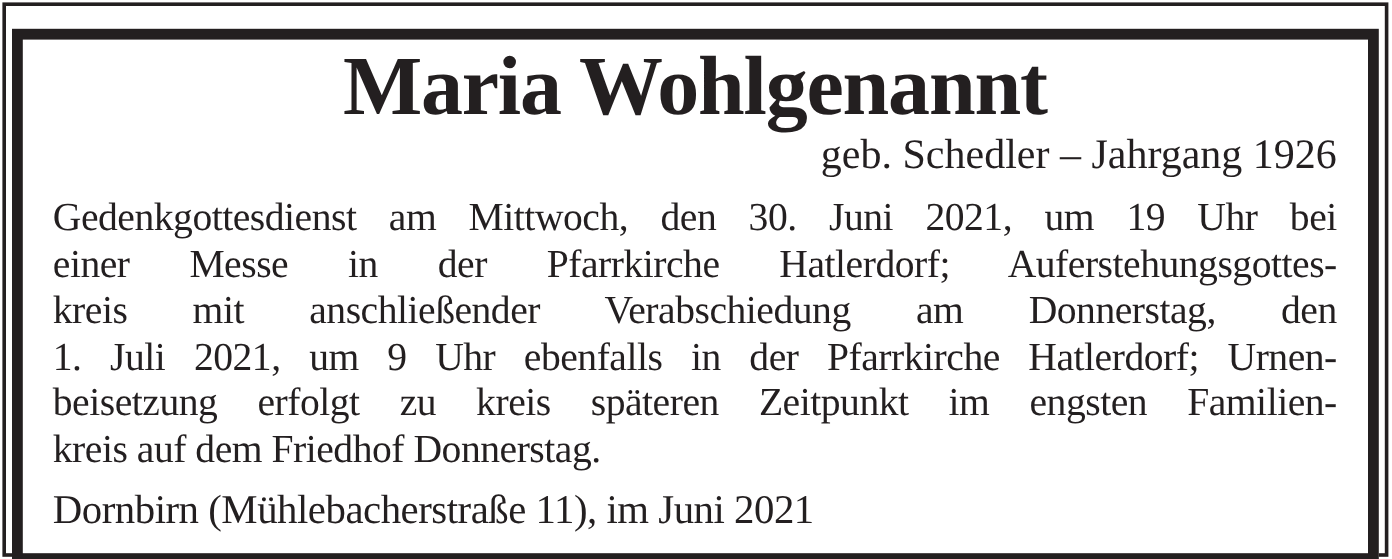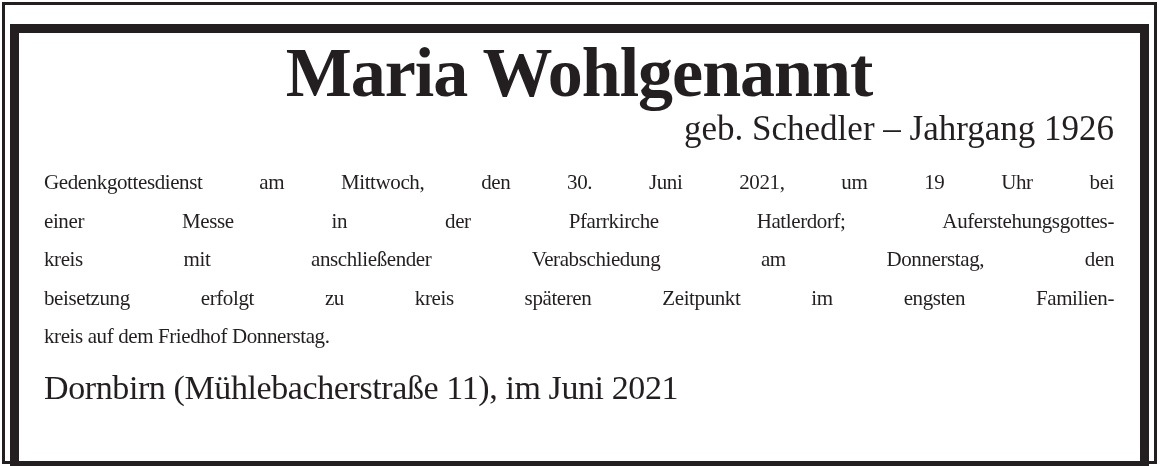--- a/index.html
+++ b/index.html
@@ -44,21 +44,21 @@
     white-space: nowrap;
   }
   .subtitle {
     font-size: 35px;
     line-height: 40px;
     text-align: right;
     white-space: nowrap;
   }
   .body-text {
     margin-top: 14px;
-    font-size: 21px;
+    font-size: 33px;
     line-height: 38.5px;
     letter-spacing: -0.4px;
   }
   .body-line {
     text-align: justify;
     text-align-last: justify;
     white-space: nowrap;
   }
   .body-line.last-line {
     text-align-last: left;
@@ -81,20 +81,21 @@
   <div class="frame-inner">
 
     <h1 class="headline">Maria Wohlgenannt</h1>
 
     <div class="subtitle">geb. Schedler – Jahrgang 1926</div>
 
     <div class="body-text">
       <div class="body-line">Gedenkgottesdienst am Mittwoch, den 30. Juni 2021, um 19 Uhr bei</div>
       <div class="body-line">einer Messe in der Pfarrkirche Hatlerdorf; Auferstehungsgottes-</div>
       <div class="body-line">kreis mit anschließender Verabschiedung am Donnerstag, den</div>
+      <div class="body-line">1. Juli 2021, um 9 Uhr ebenfalls in der Pfarrkirche Hatlerdorf; Urnen-</div>
       <div class="body-line">beisetzung erfolgt zu kreis späteren Zeitpunkt im engsten Familien-</div>
       <div class="body-line last-line">kreis auf dem Friedhof Donnerstag.</div>
     </div>
 
     <div class="footer-line">
       <span class="footer-city">Dornbirn</span><span> (Mühlebacherstraße 11), im Juni 2021</span>
     </div>
 
   </div>
 </div>

